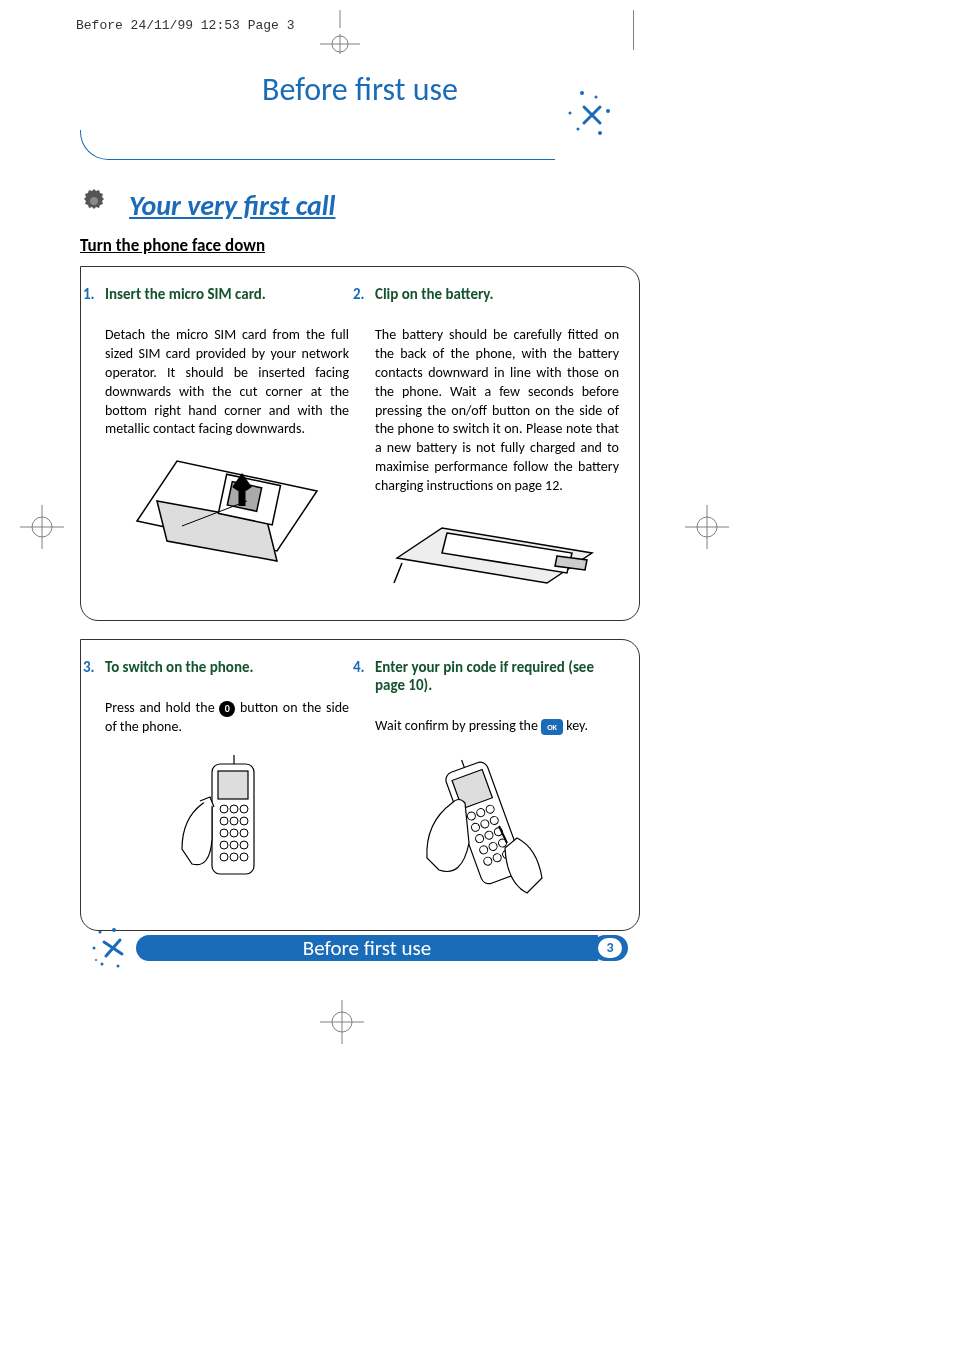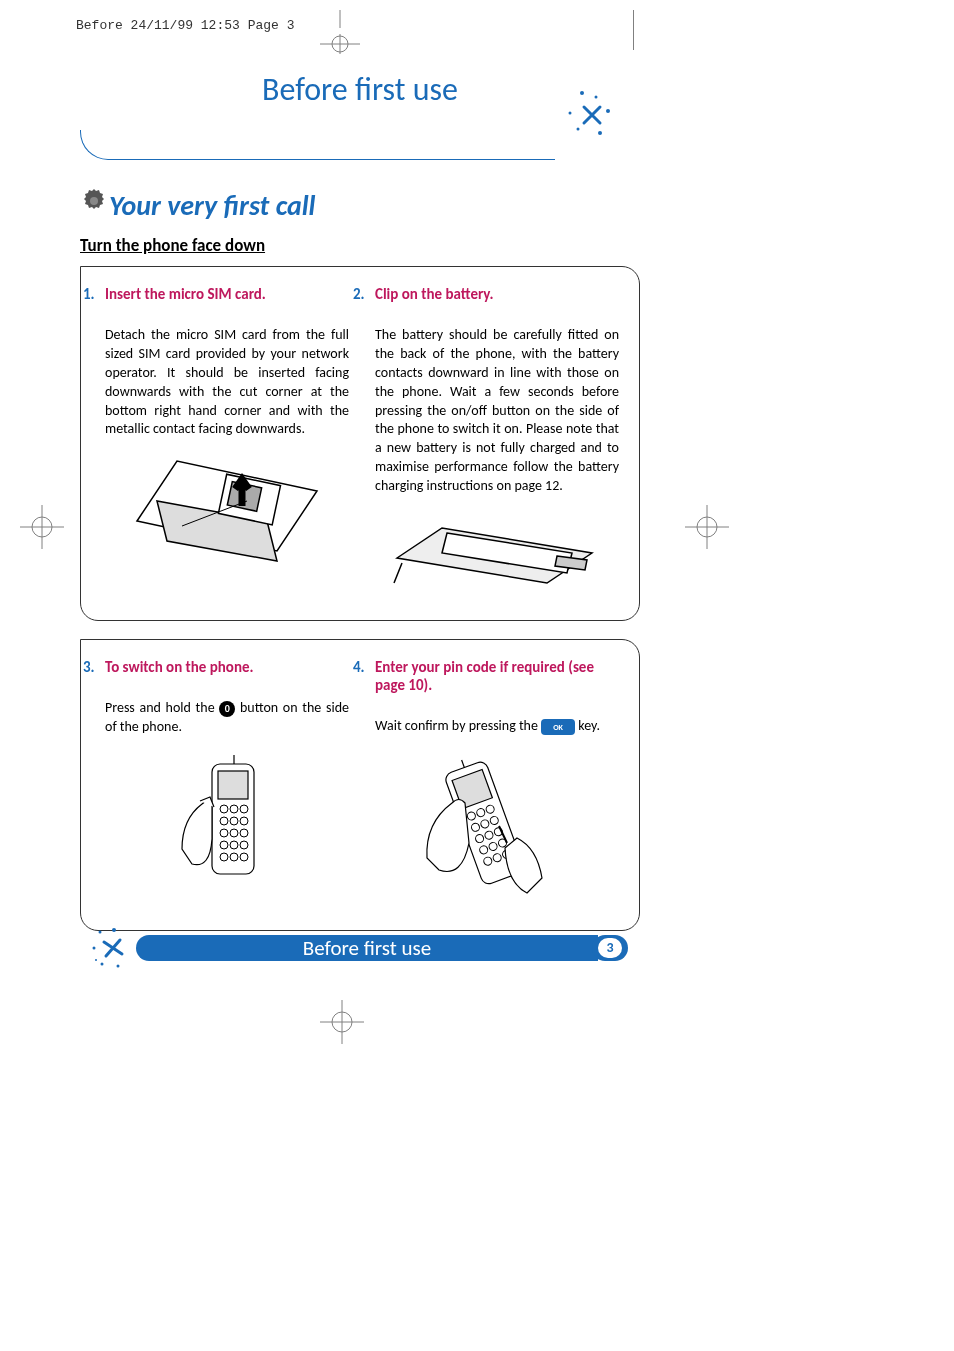--- a/index.html
+++ b/index.html
@@ -65,21 +65,22 @@
     }
     .section-title {
       font-size: 28px;
       font-style: italic;
       color: #1a6bb8;
       font-weight: 600;
       margin-top: 72px;
       margin-bottom: 12px;
       display: flex;
       align-items: center;
-      gap: 1px;
+      gap: 21px;
+      text-decoration: underline;
     }
     .gear-icon {
       display: inline-block;
     }
     .sub-heading {
       font-weight: 700;
       font-size: 17px;
       color: #000;
       margin-top: 6px;
       margin-bottom: 10px;
@@ -107,21 +108,21 @@
       position: absolute;
       left: -22px;
       top: 0;
       color: #1a6bb8;
       font-weight: 700;
       font-size: 15px;
     }
     .step-title {
       font-weight: 700;
       font-size: 15px;
-      color: #be185d;
+      color: #14532d;
       margin-bottom: 4px;
     }
     .step-body {
       font-size: 14px;
       line-height: 1.35;
       color: #000;
       text-align: justify;
       hyphens: auto;
       margin-top: 23px;
     }
@@ -134,21 +135,21 @@
       background: #000;
       color: #fff;
       font-size: 10px;
       text-align: center;
       line-height: 16px;
       font-weight: bold;
     }
     .inline-icon.ok {
       background: #1a6bb8;
       border-radius: 4px;
-      width: 34px;
+      width: 22px;
       font-size: 8px;
     }
     .illustration {
       margin-top: 12px;
       text-align: center;
     }
     .footer-band {
       position: absolute;
       left: 88px;
       top: 930px;

